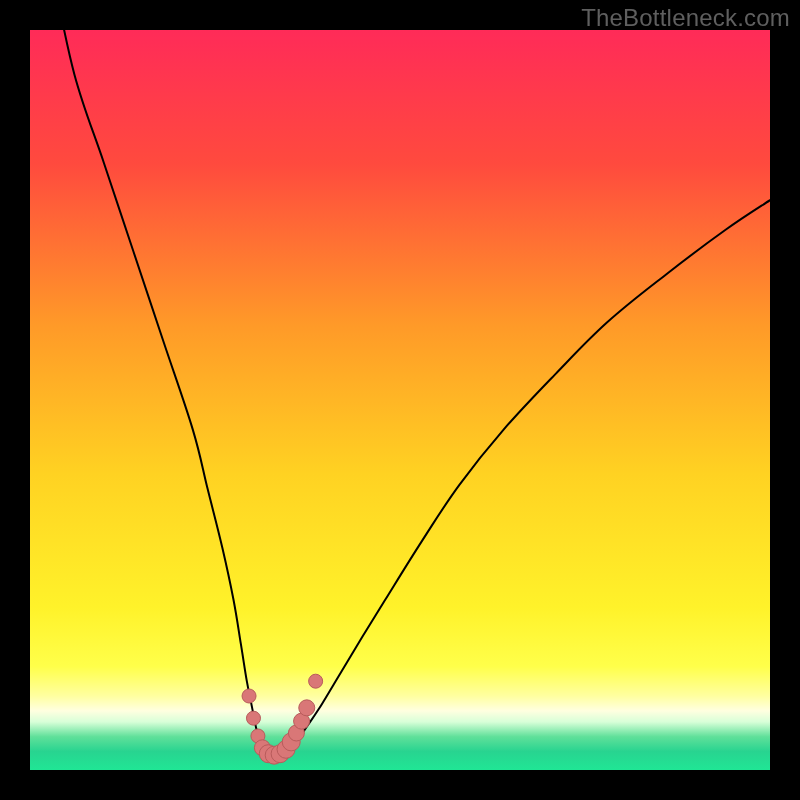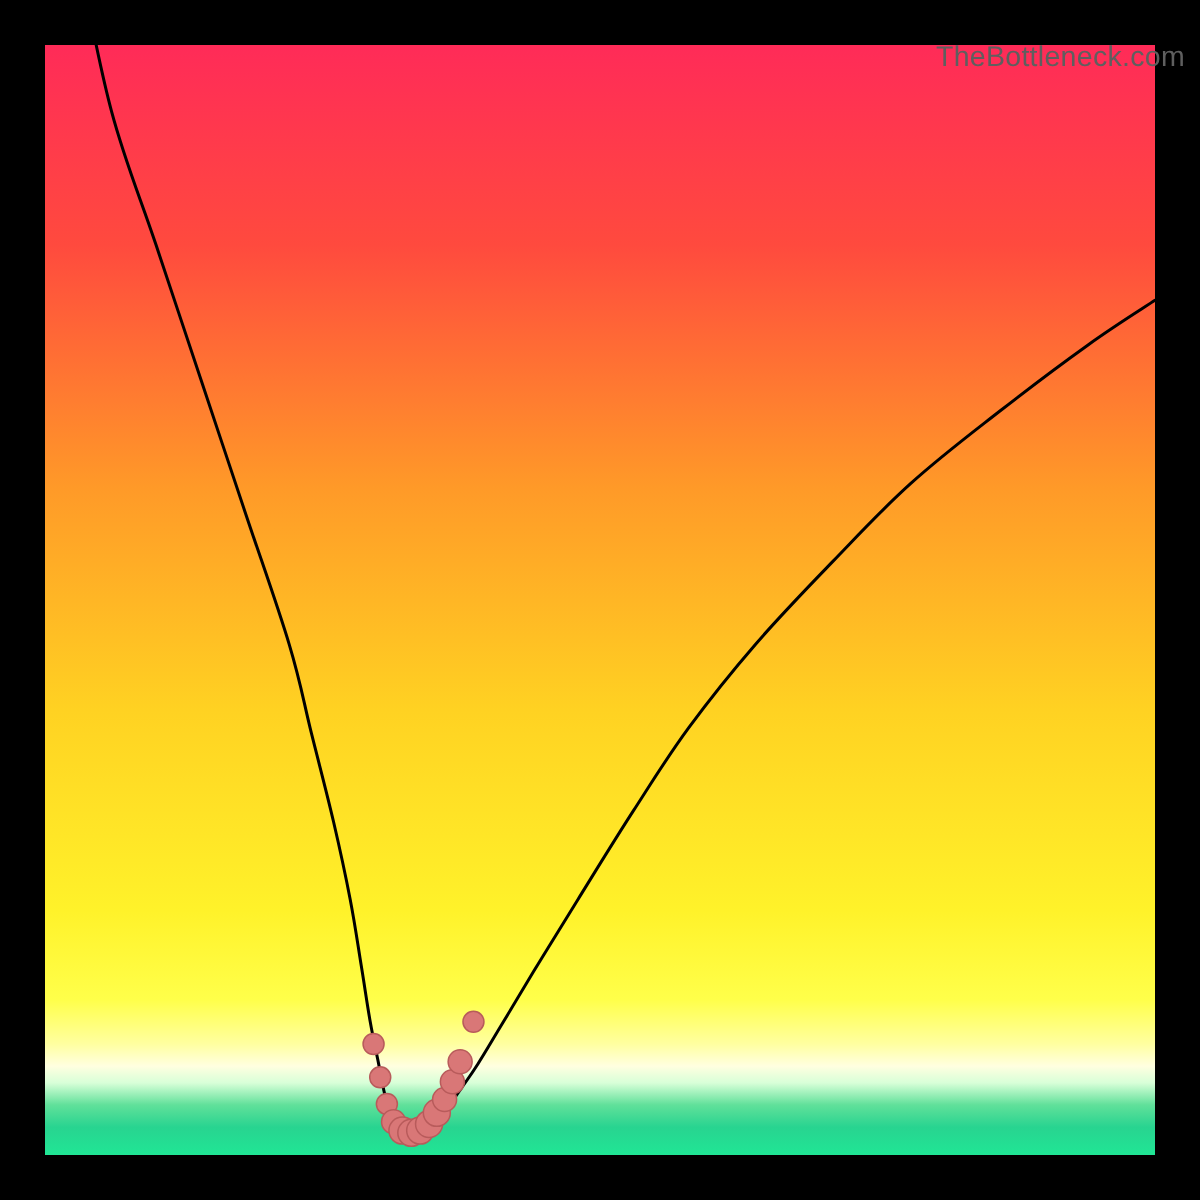--- a/index.html
+++ b/index.html
@@ -15,25 +15,24 @@
     position: relative;
     width: 800px;
     height: 800px;
     background: #000;
   }
   .watermark {
     position: absolute;
     top: 4px;
     right: 10px;
     color: #5f5f5f;
-    font-size: 19px;
+    font-size: 24px;
     font-weight: 500;
     letter-spacing: 0.2px;
     z-index: 5;
-    margin-top: 24px;
   }
   .plot {
     position: absolute;
     left: 30px;
     top: 30px;
     width: 740px;
     height: 740px;
     overflow: hidden;
   }
   .gradient {

